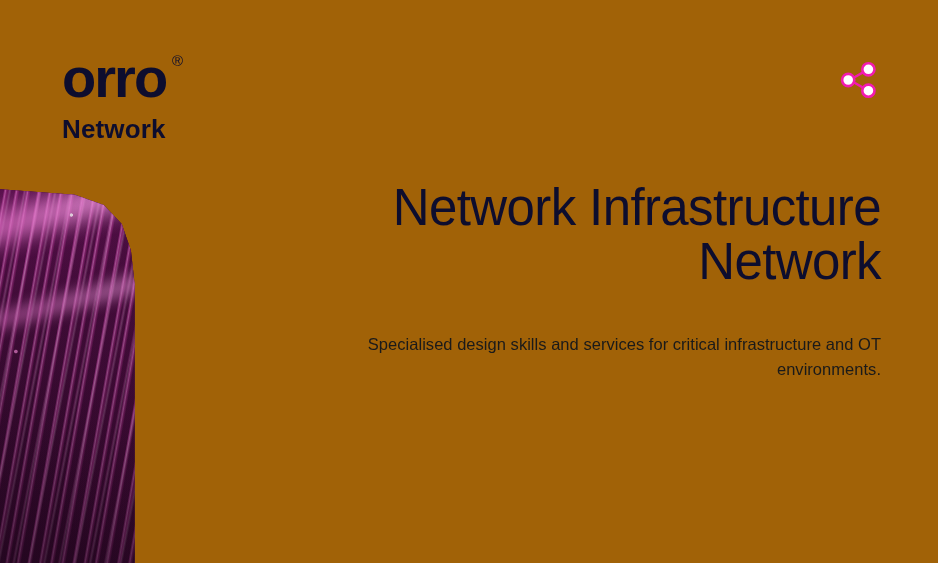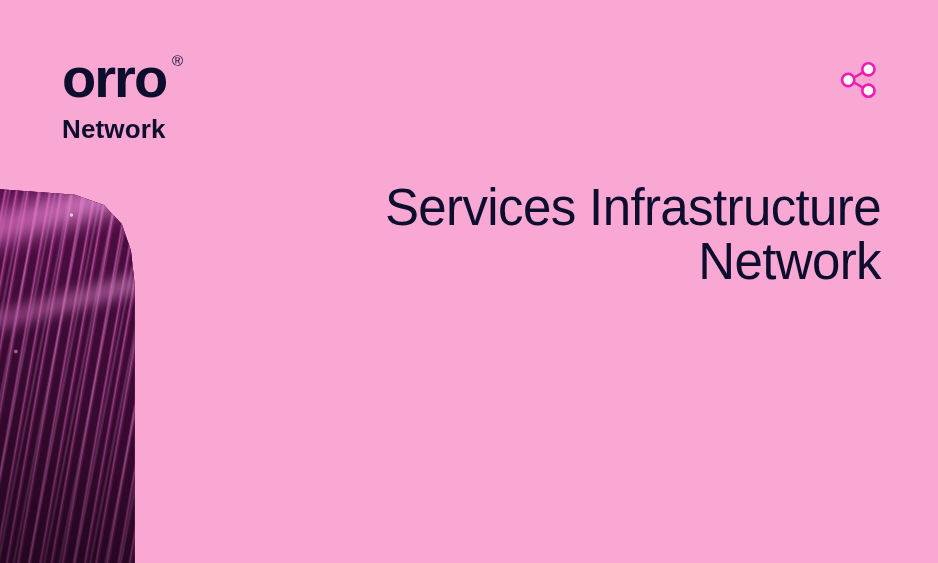--- a/index.html
+++ b/index.html
@@ -12,21 +12,21 @@
     height: 563px;
     overflow: hidden;
     font-family: "Liberation Sans", sans-serif;
     -webkit-font-smoothing: antialiased;
   }
 
   .page {
     position: relative;
     width: 938px;
     height: 563px;
-    background: #f9a8d4;
+    background: #a16207;
     overflow: hidden;
   }
 
   
   .site-header {
     position: absolute;
     top: 0; left: 0;
     width: 938px;
     height: 170px;
     z-index: 30;
@@ -296,19 +296,20 @@
           <circle cx="32.4" cy="11.3" r="6.1" stroke="#f21bb0" stroke-width="2.6" fill="#ffffff"></circle>
           <circle cx="32.4" cy="32.7" r="6.1" stroke="#f21bb0" stroke-width="2.6" fill="#ffffff"></circle>
         </svg>
       </span>
     </button>
 
   </header>
 
   <section class="hero-copy">
     <h1 class="hero-title">
-      <span>Services Infrastructure</span>
+      <span>Network Infrastructure</span>
       <br>
       <span>Network</span>
     </h1>
+    <p class="hero-sub">Specialised design skills and services for critical infrastructure and OT environments.</p>
   </section>
 
 </div>
 
 </body></html>

